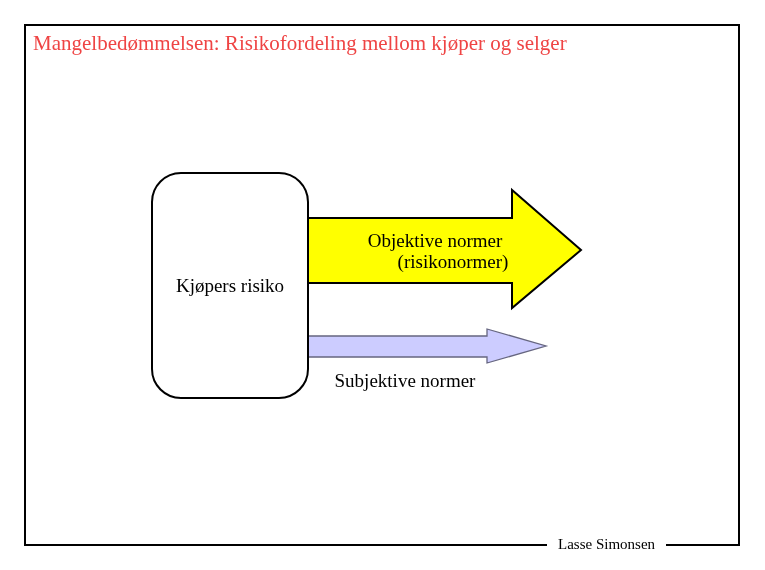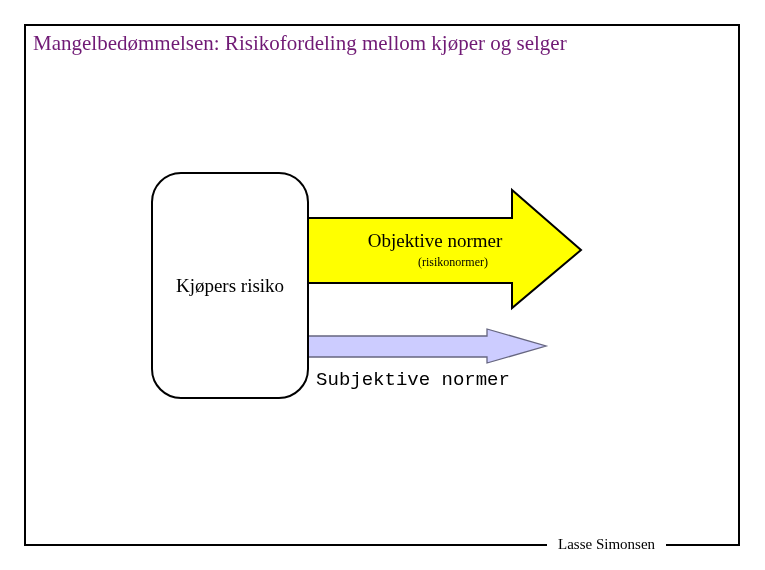--- a/index.html
+++ b/index.html
@@ -25,21 +25,21 @@
     background: #ffffff;
     box-sizing: content-box;
   }
   .slide-title {
     position: absolute;
     left: 33px;
     top: 30px;
     width: 680px;
     font-size: 21px;
     line-height: 26px;
-    color: #701a75;
+    color: #ef4444;
     white-space: nowrap;
   }
   .buyer-box {
     position: absolute;
     left: 151px;
     top: 172px;
     width: 158px;
     height: 227px;
     border: 2px solid #000000;
     border-radius: 30px;
@@ -75,35 +75,34 @@
     position: absolute;
     text-align: center;
     color: #000000;
     z-index: 3;
   }
   .arrow-label-block .label {
     font-size: 19px;
     line-height: 23px;
   }
   .arrow-label-block .sublabel {
-    font-size: 12px;
+    font-size: 19px;
     line-height: 20px;
     margin-left: 36px;
   }
   .objective-labels {
     left: 310px;
     top: 229px;
     width: 250px;
     text-align: center;
   }
   .subjective-labels {
-    left: 288px;
+    left: 280px;
     top: 369px;
     width: 250px;
-    font-family: Liberation Mono, monospace;
   }
   .footer-credit {
     position: absolute;
     left: 547px;
     top: 534px;
     padding: 0 11px;
     background: #ffffff;
     font-size: 15px;
     line-height: 21px;
     color: #000000;

